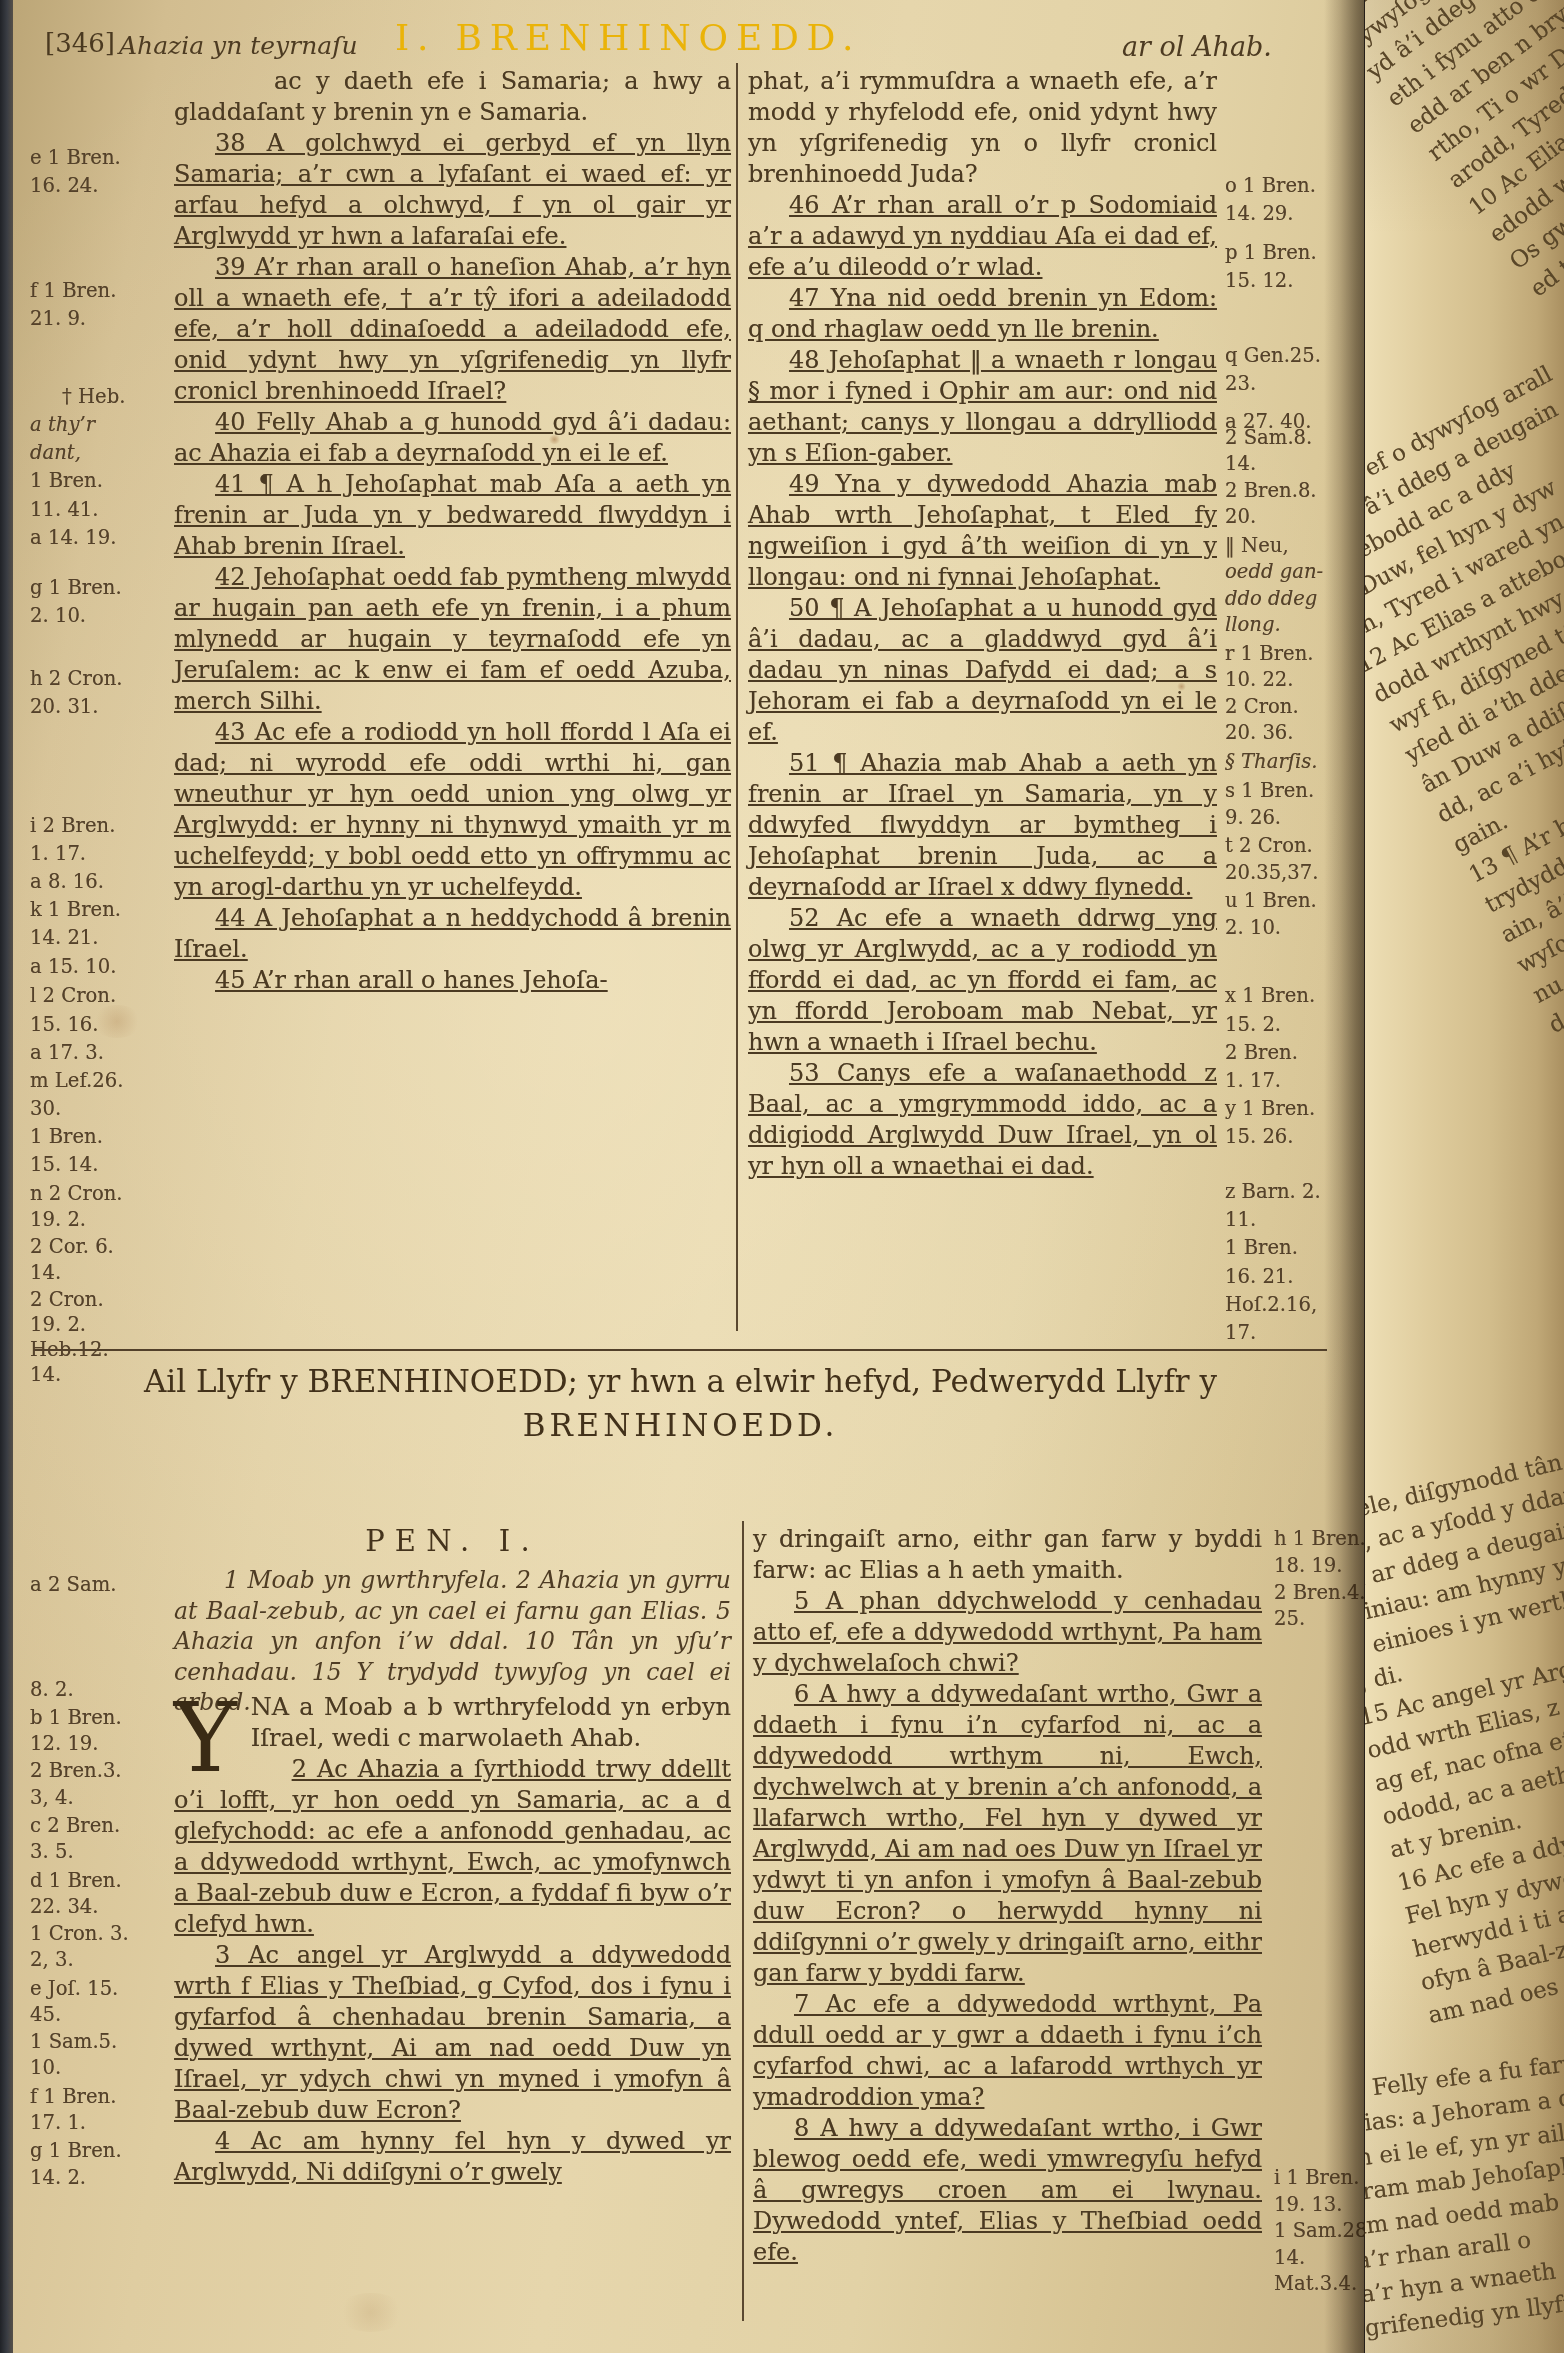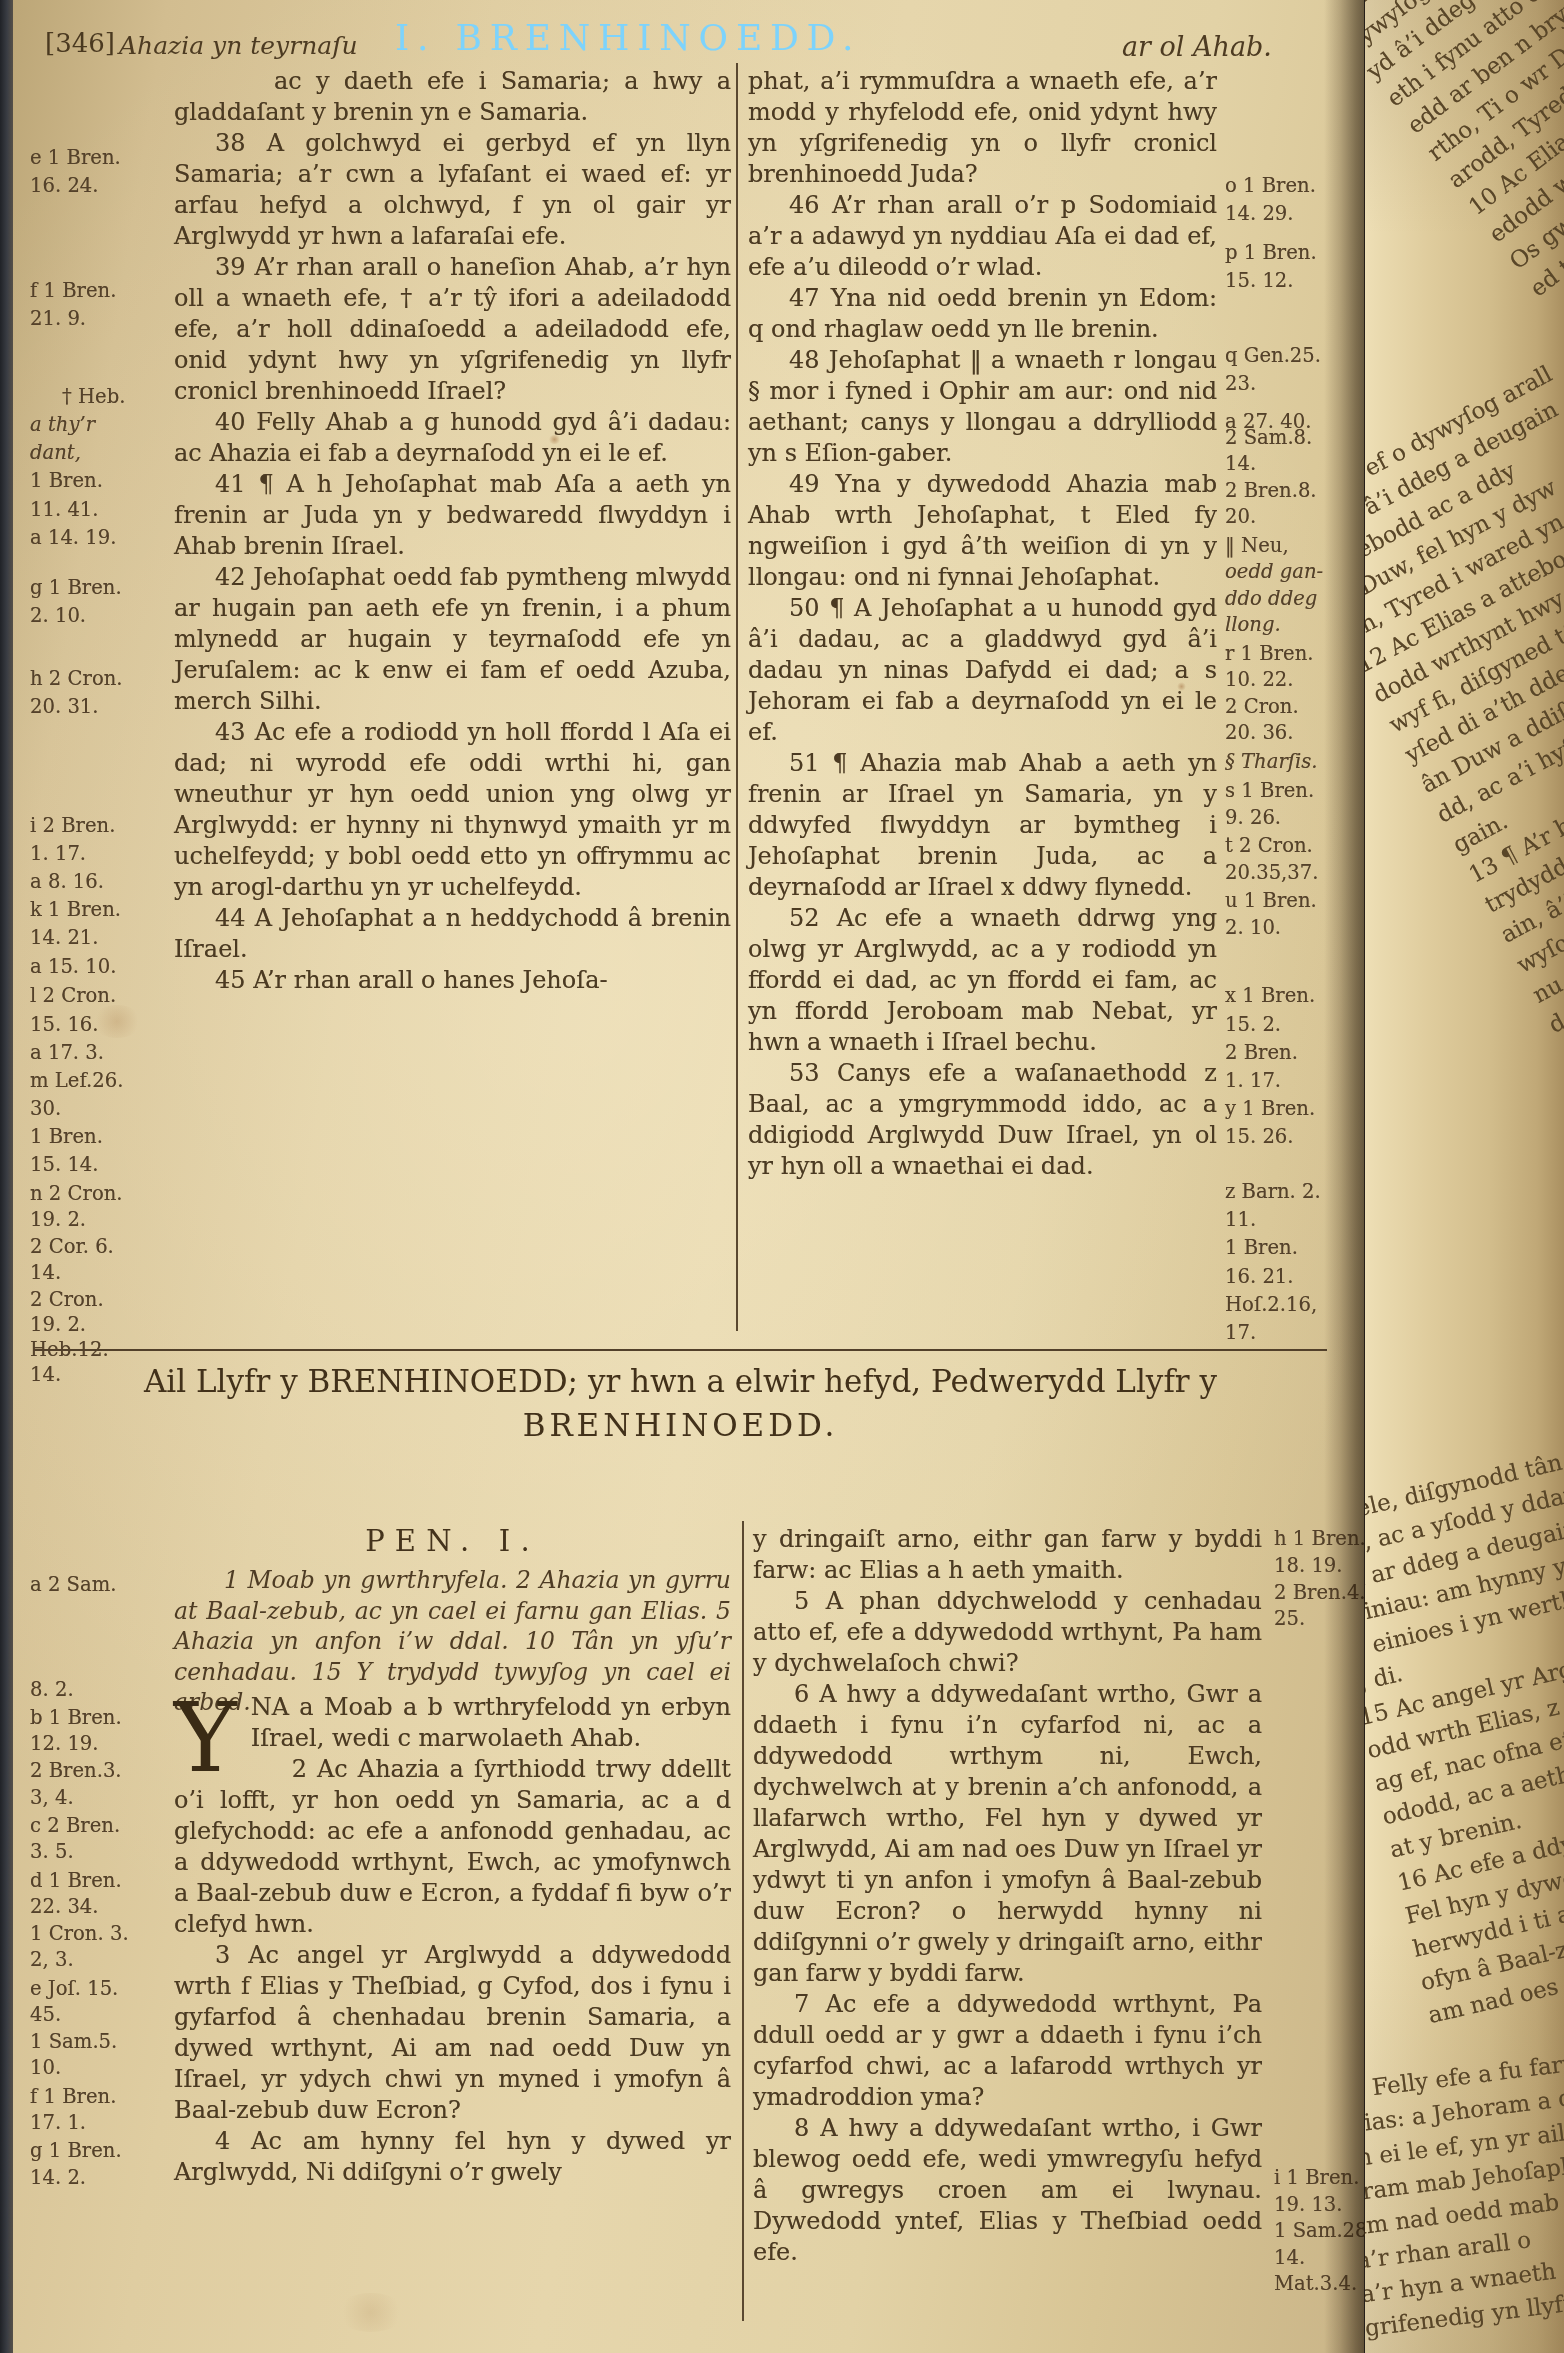--- a/index.html
+++ b/index.html
@@ -11,28 +11,28 @@
   #photo{position:absolute;inset:0;}
   #left-edge{position:absolute;left:0;top:0;width:12.5px;height:100%;
     background:linear-gradient(90deg,#202227,#3a3d44 55%,#565048);}
   #page{position:absolute;left:12.5px;top:0;width:1351px;height:100%;
     background:
       radial-gradient(ellipse 1174px 1487px at 42% 42%, rgba(255,246,216,0.38), rgba(255,246,216,0) 72%),
       linear-gradient(99deg,#bca677 0%,#d2bd90 9%,#dfcda1 28%,#e6d6ac 52%,#e2d2a6 70%,#d8c595 84%,#cab588 100%);
   }
   #folio{position:absolute;left:45px;top:28px;font-size:26px;color:#4a3920;}
   #head-left{position:absolute;left:119px;top:31px;font-size:25px;font-style:italic;color:#4d3b22;}
-  #head-title{position:absolute;left:395px;top:17px;font-size:36px;letter-spacing:7.8px;color:#7dd3fc;}
+  #head-title{position:absolute;left:395px;top:17px;font-size:36px;letter-spacing:7.8px;color:#eab308;}
   #head-right{position:absolute;left:1122px;top:31px;font-size:27px;font-style:italic;color:#4d3b22;}
 
   .body-text{font-size:24px;line-height:31px;color:#4b3a22;text-align:justify;
     text-shadow:0 0 0.4px rgba(74,57,32,.5);}
   .body-text p{margin:0;}
   .cont-indent{text-indent:100px;}
-  .verse{text-indent:41px;}
+  .verse{text-indent:41px;text-decoration:underline;}
 
   #c1{position:absolute;left:174px;top:66px;width:557px;}
   #c2{position:absolute;left:748px;top:66px;width:469px;}
   #rule1{position:absolute;left:736px;top:63px;width:2.3px;height:1268px;background:#5a4830;}
   #rule-mid{position:absolute;left:34px;top:1349px;width:1293px;height:2.3px;background:#52402a;}
 
   .mncol{position:absolute;top:0;height:100%;}
   #mnl-top{left:30px;width:142px;}
   #mnr-top{left:1225px;width:133px;}
   #mnl-bot{left:30px;width:142px;}

